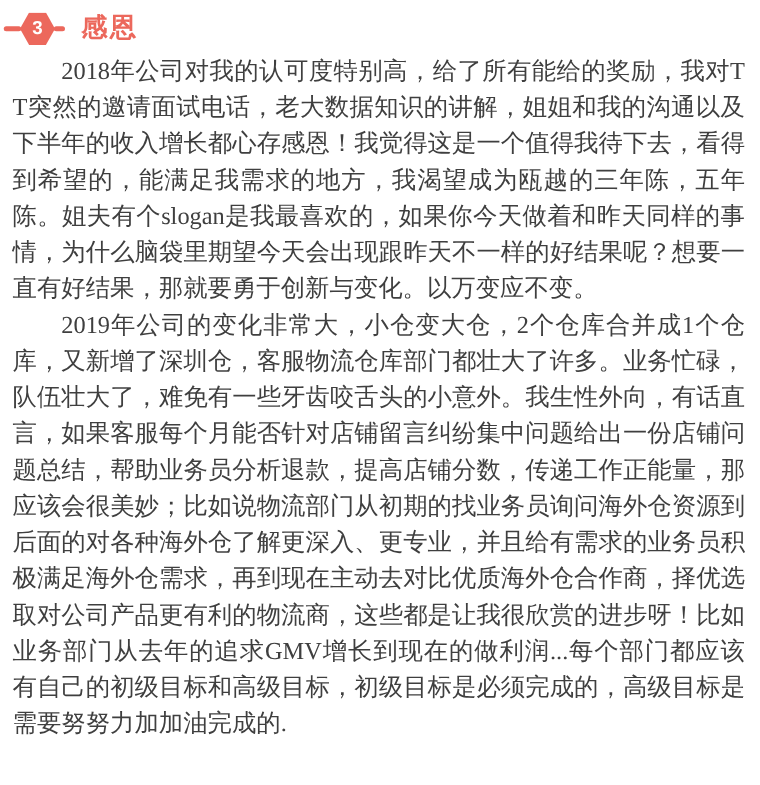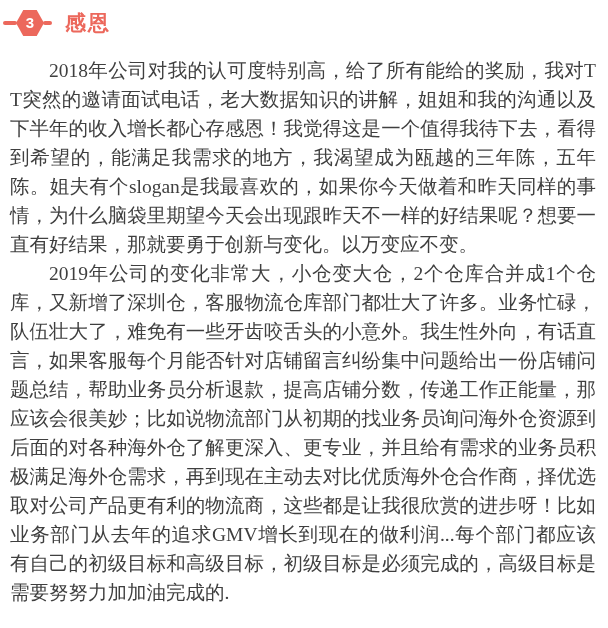--- a/index.html
+++ b/index.html
@@ -50,21 +50,21 @@
     transform: translateY(-1px);
   }
   .section-title {
     margin: 0 16px 0 13px;
     font: 700 21px "Liberation Sans", sans-serif;
     color: var(--accent);
     letter-spacing: 2px;
     line-height: 26px;
   }
   .content {
-    margin: 19px 12px 0 10px;
+    margin: 6px 12px 0 10px;
     width: 586px;
   }
   .content p {
     margin: 0;
     padding: 0;
     text-indent: 2em;
     font-family: "Liberation Serif", "DejaVu Serif", serif;
     font-size: 19.5px;
     line-height: 29px;
     color: var(--text);

